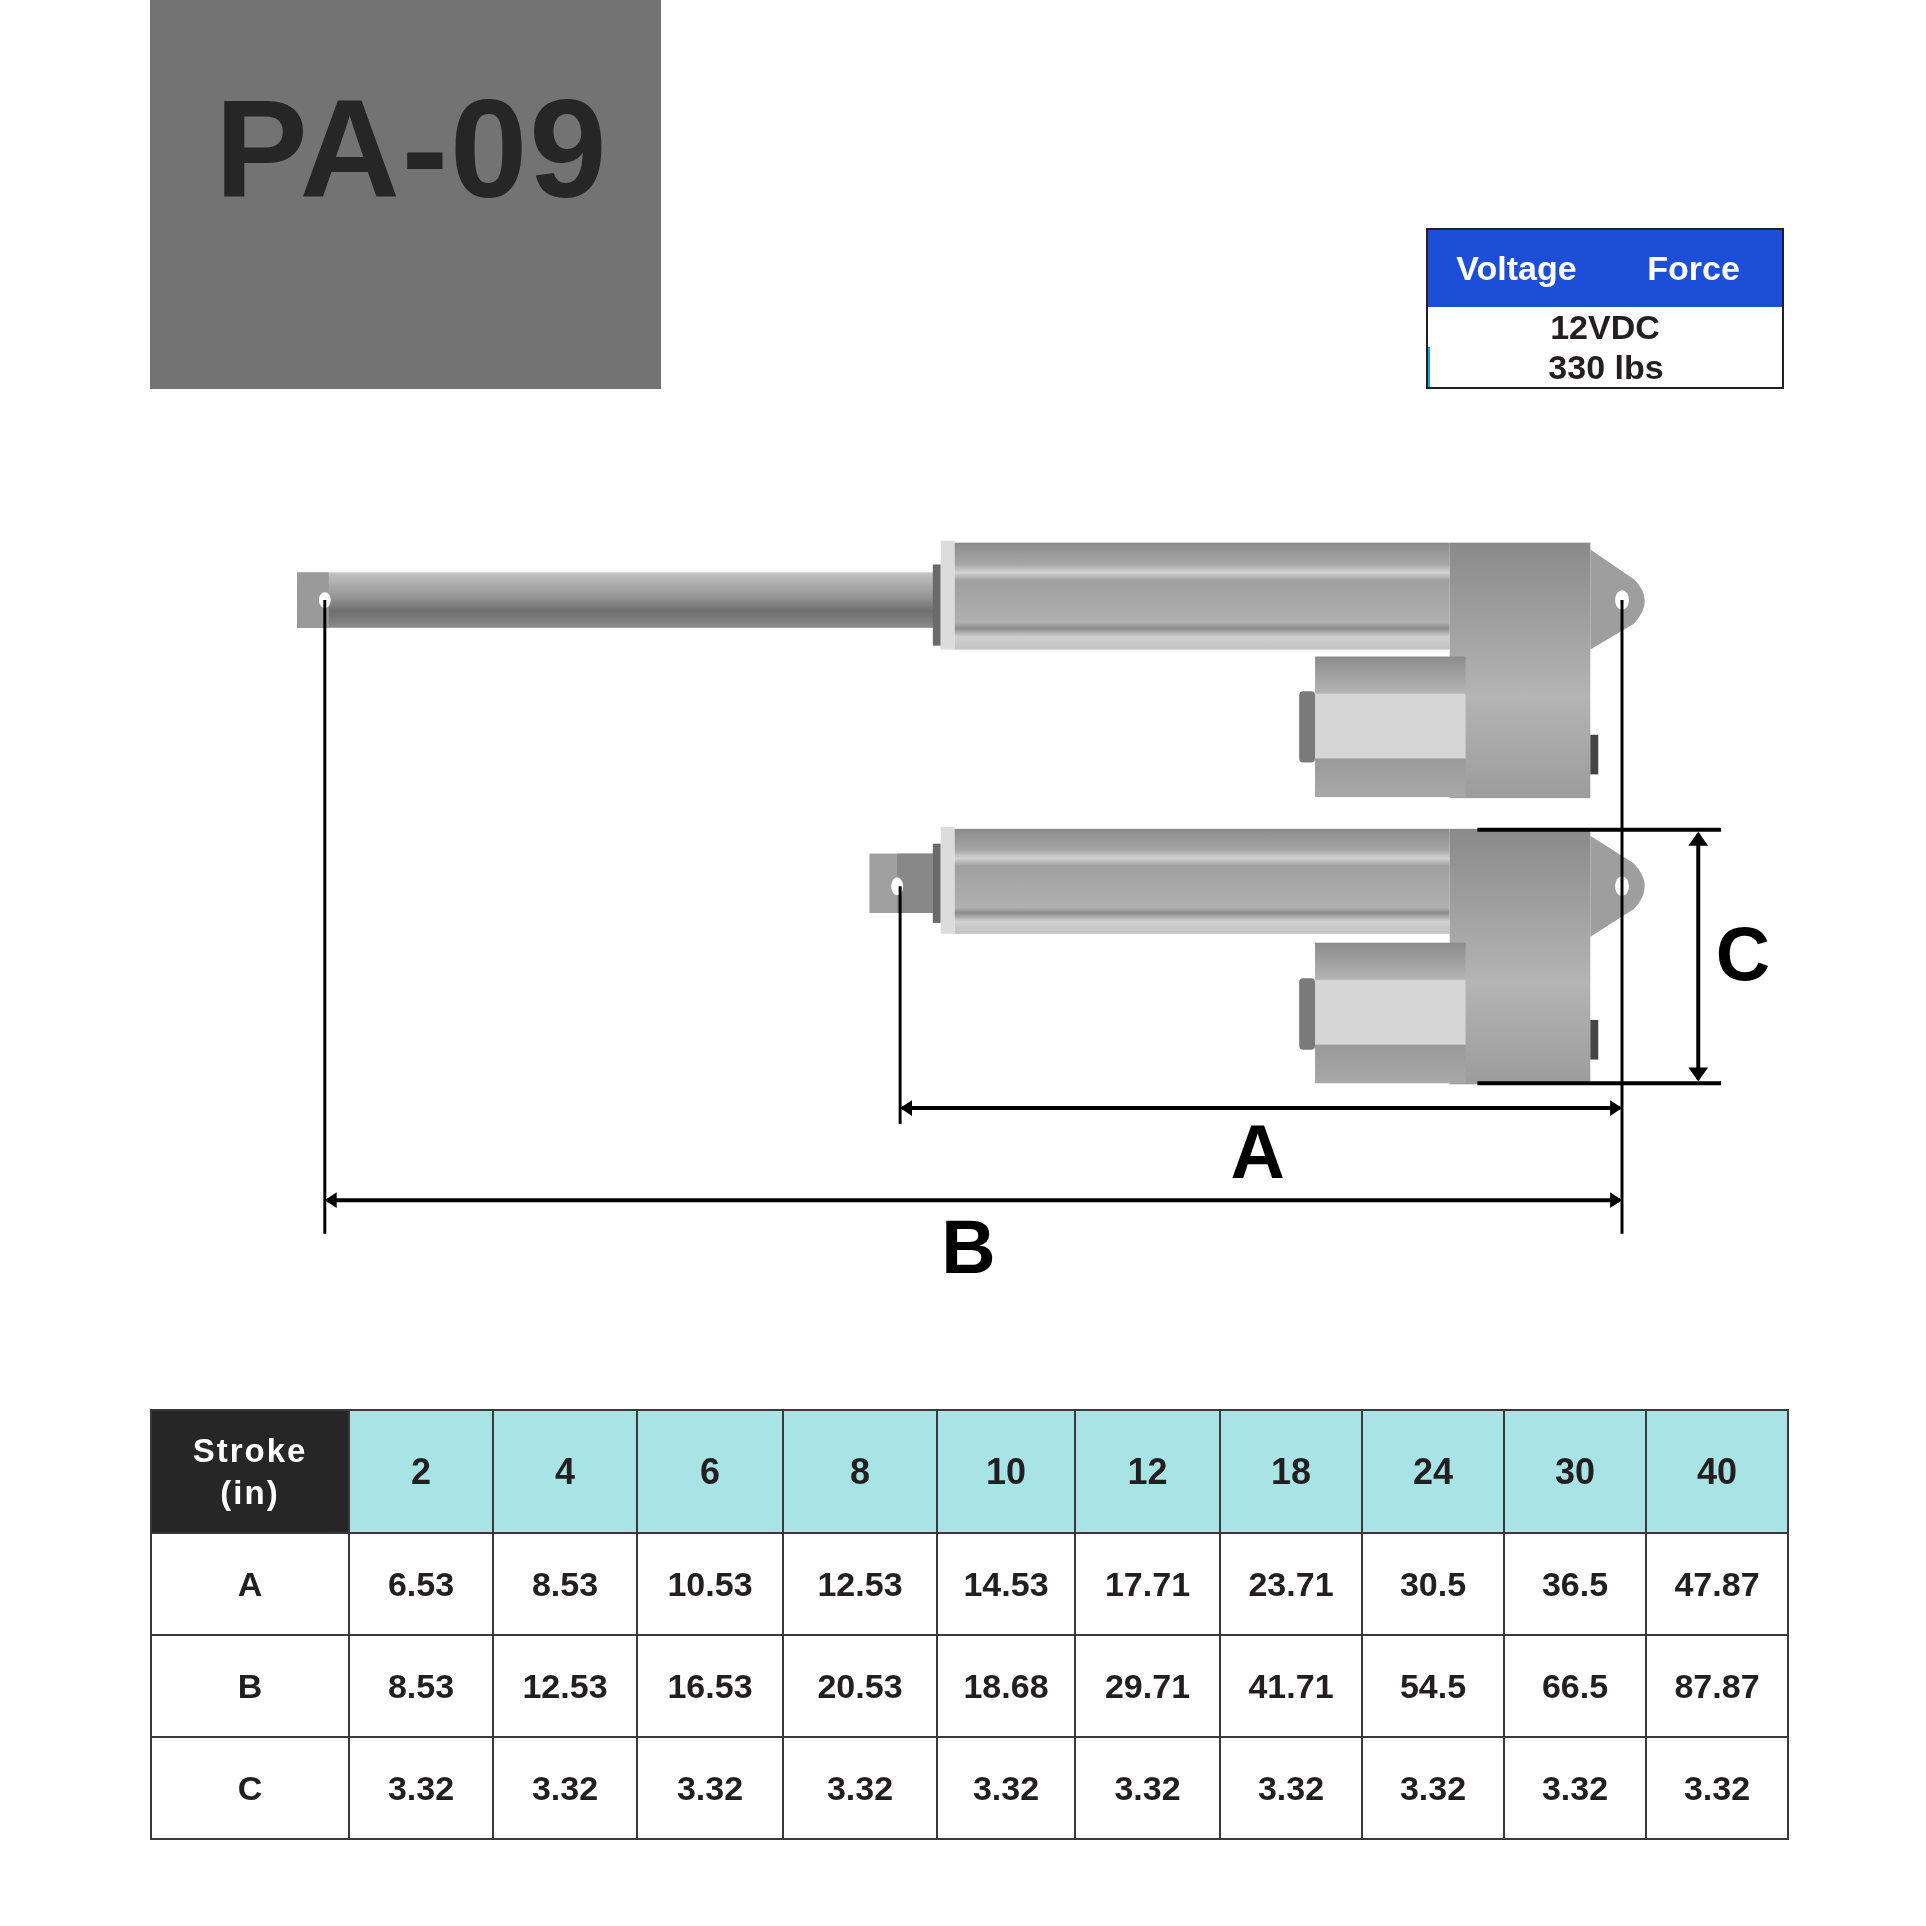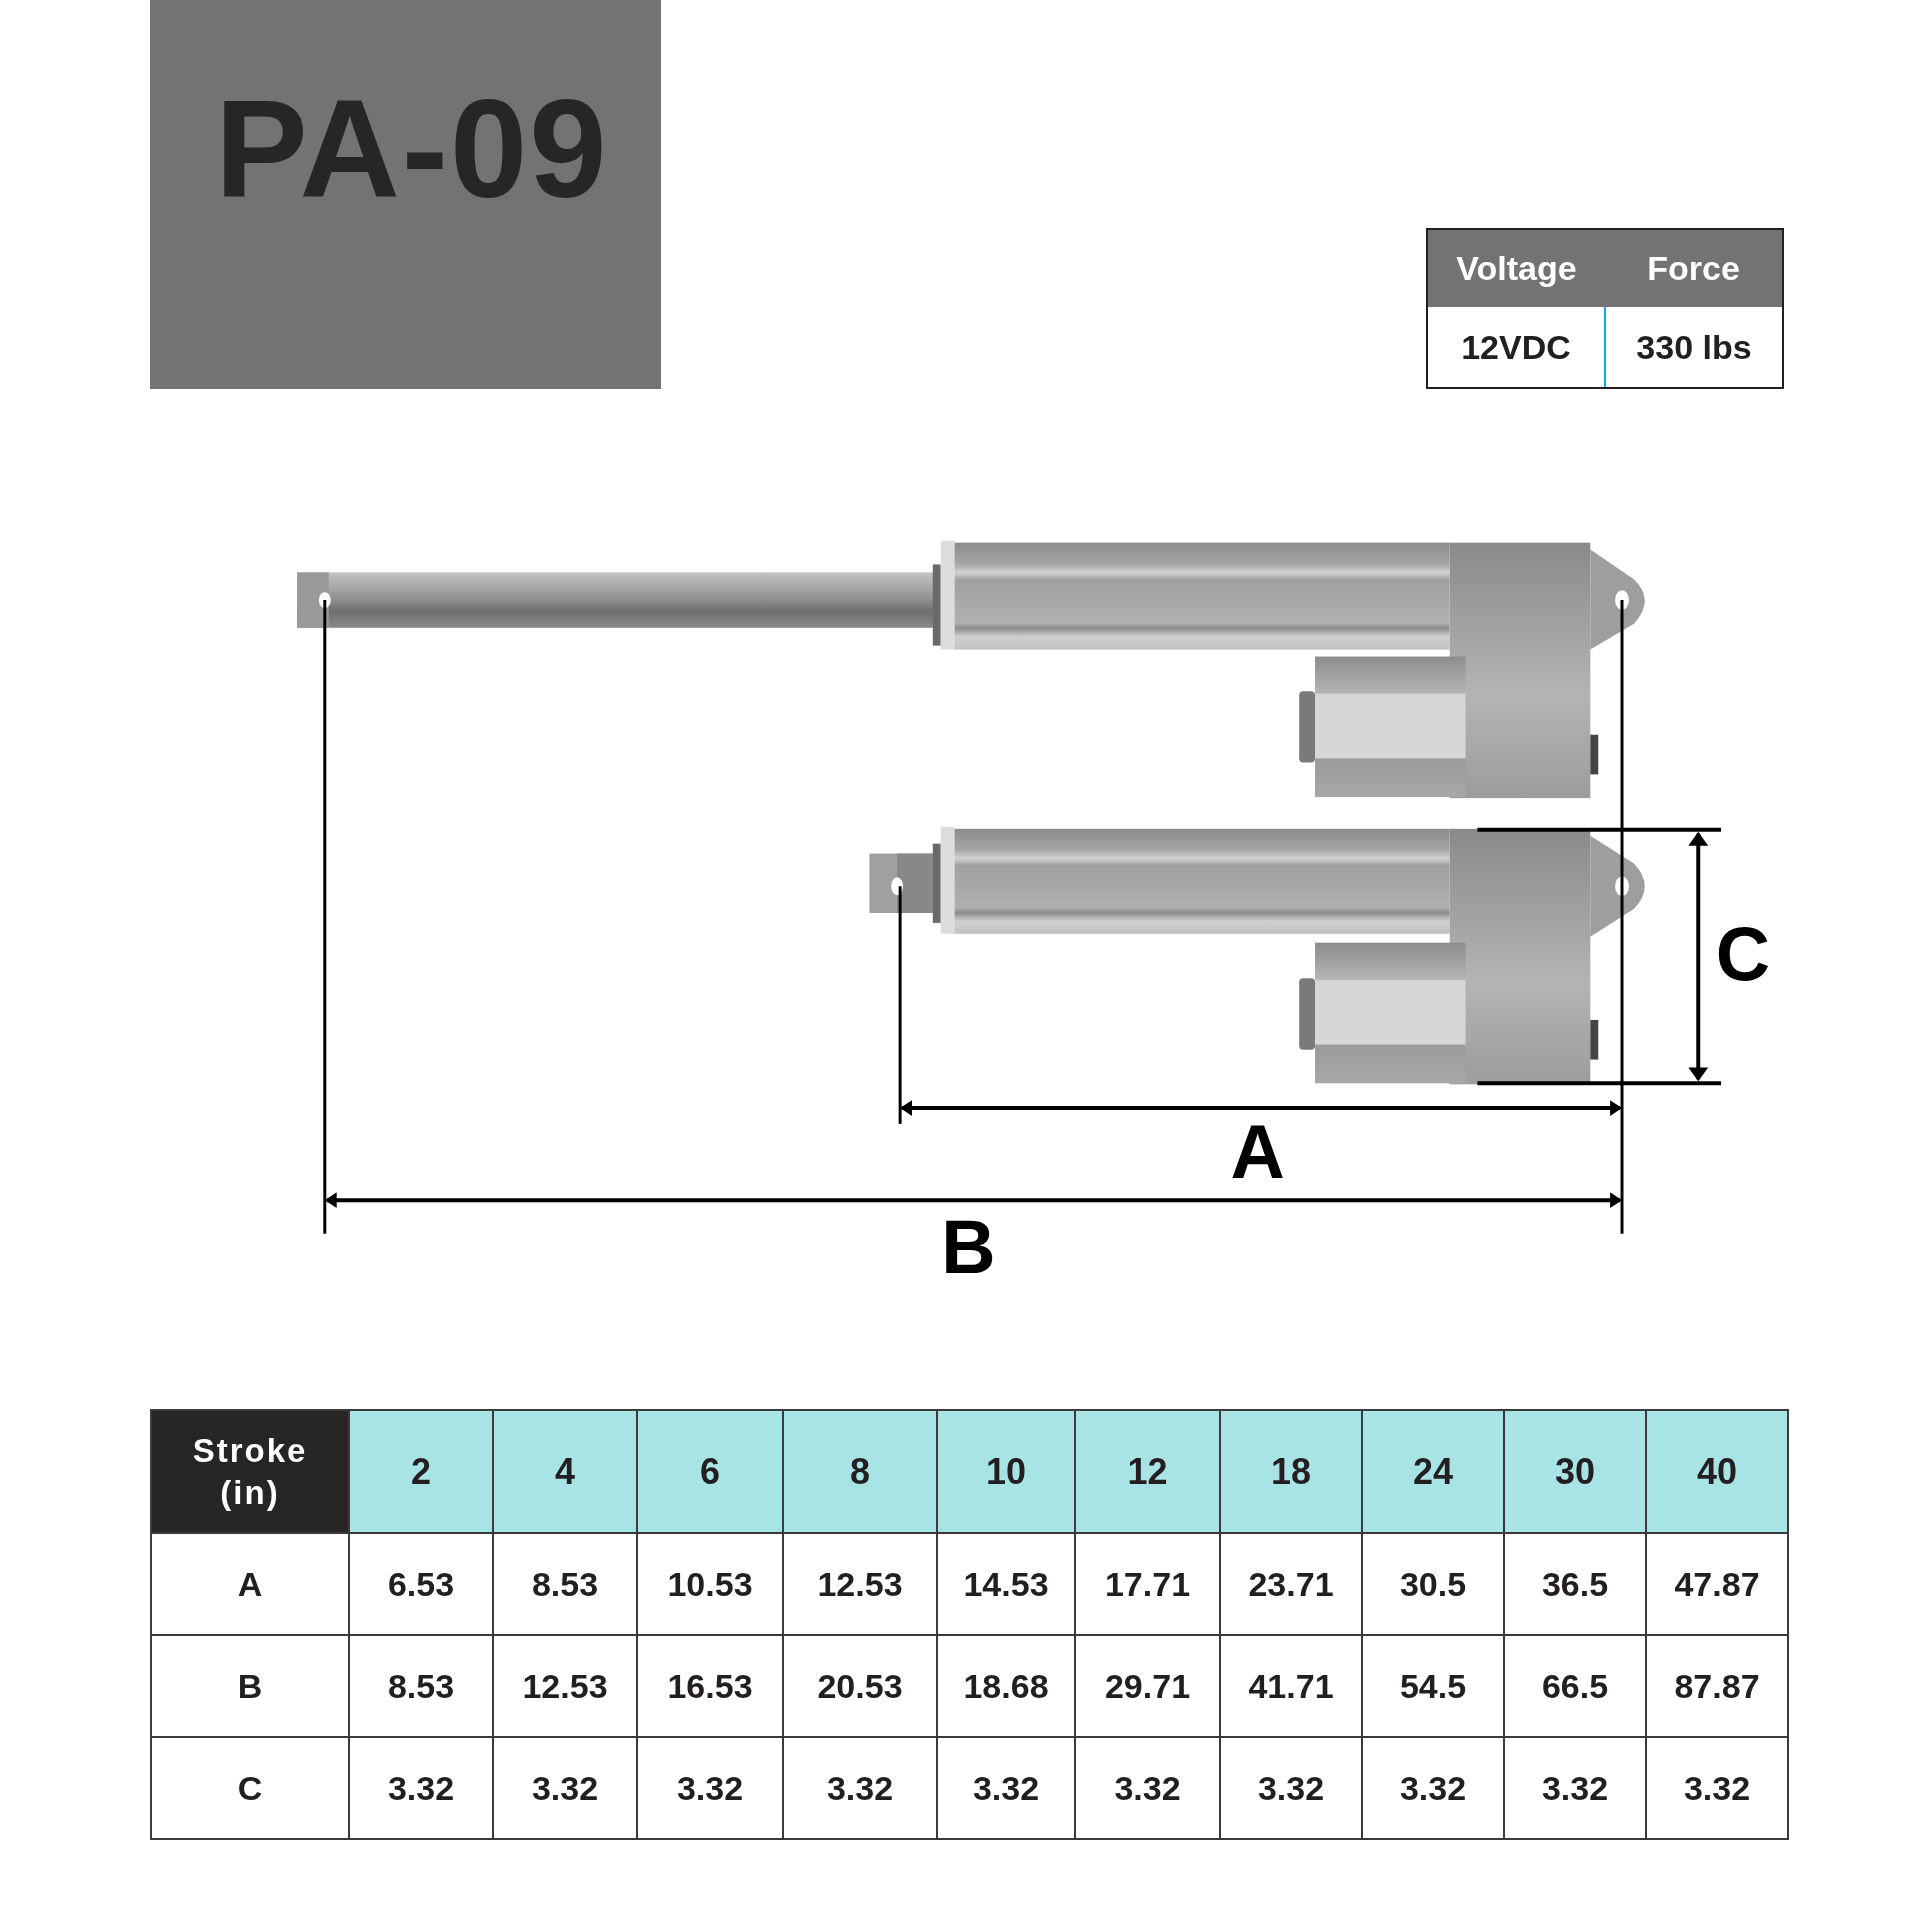--- a/index.html
+++ b/index.html
@@ -3,22 +3,22 @@
 <meta charset="utf-8">
 <style>
   html, body { margin:0; padding:0; background:#ffffff; }
   body { width:1927px; height:1927px; position:relative; overflow:hidden; font-family:"Liberation Sans", sans-serif; color:#231f20; }
   .title-box { position:absolute; left:150px; top:0; width:511px; height:389px; background:#737373; }
   .title-main { position:absolute; left:65px; top:79px; font-size:139px; font-weight:bold; line-height:1; color:#262626; letter-spacing:2px; }
   .title-sub1 { position:absolute; left:67px; top:216px; font-size:50px; font-weight:bold; color:#ffffff; letter-spacing:1px; }
   .title-sub2 { position:absolute; left:65px; top:287px; font-size:50px; font-weight:bold; color:#262626; letter-spacing:12px; }
 
   .spec { position:absolute; left:1426px; top:228px; width:358px; height:161px; border:2px solid #231f20; box-sizing:border-box; }
-  .spec-head { display:flex; height:77px; background:#737373; }
-  .spec-row { display:flex; height:80px; }
+  .spec-head { display:flex; height:77px; background:#1d4ed8; }
+  .spec-row { display:flex; height:80px;flex-direction:column; }
   .spec-cell { flex:1; display:flex; align-items:center; justify-content:center; font-weight:bold; font-size:34px; }
   .spec-head .spec-cell { color:#fff; }
   .spec-row .spec-cell + .spec-cell { border-left:2px solid #0ea5e9; }
 
   .drawing { position:absolute; left:0; top:0; width:1927px; height:1927px; }
 
   .dim-table { position:absolute; left:150px; top:1409px; width:1634px; border-collapse:collapse; table-layout:fixed; }
   .dim-table td { border:2px solid #3a3a3a; text-align:center; font-weight:bold; font-size:34px; padding:12px; }
   .dim-table tr.head td { height:97px; background:#a8e4e6; color:#231f20; font-size:36px; }
   .dim-table tr.head td.stroke { background:#262626; color:#ffffff; font-size:33px; line-height:1.25; letter-spacing:2px; }

